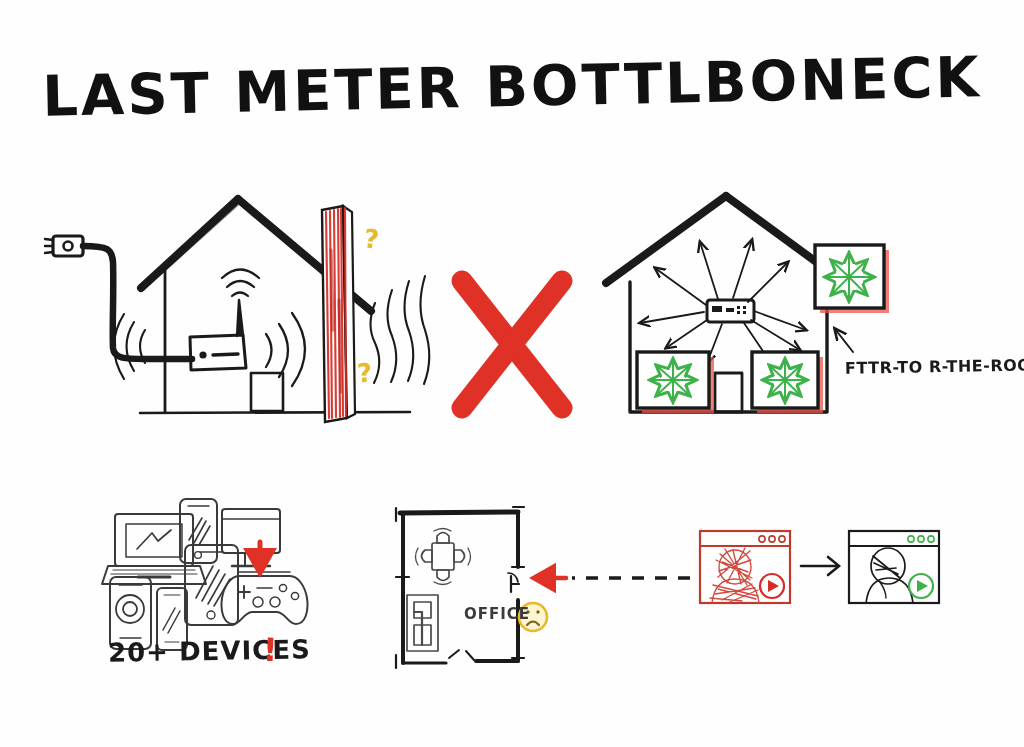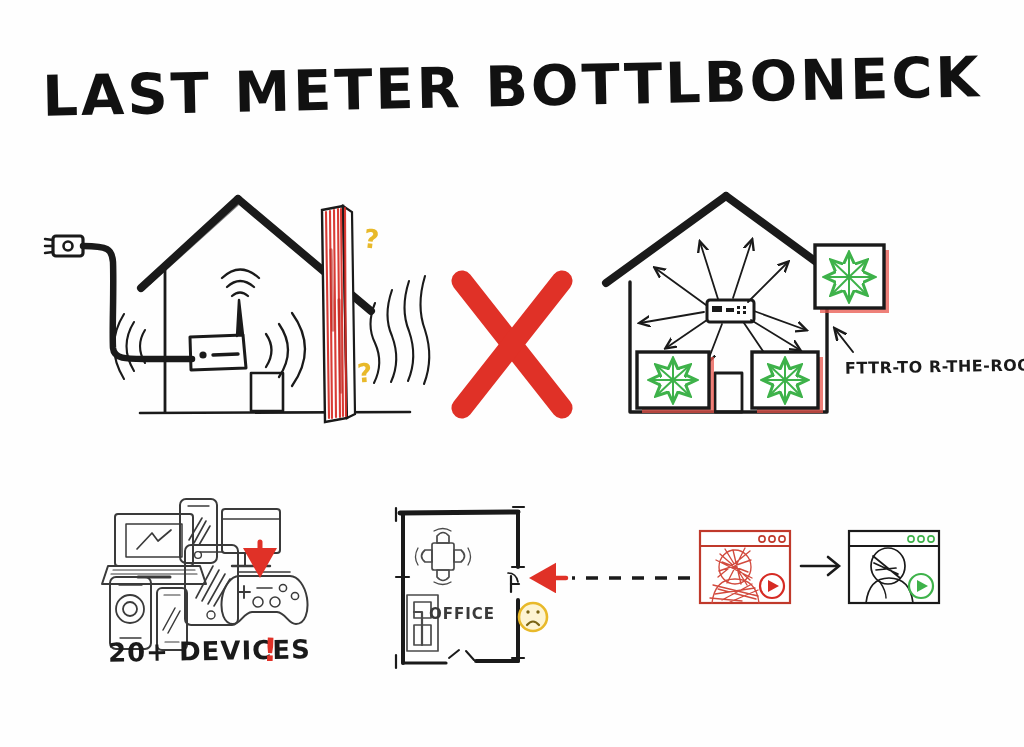--- a/index.html
+++ b/index.html
@@ -62,21 +62,21 @@
     position: absolute;
     left: 263px;
     top: 631px;
     font-size: 32px;
     font-weight: 700;
     color: #e03127;
     font-family: "DejaVu Sans", sans-serif;
     transform: rotate(2deg);
   }
   #office-label {
-    left: 429px;
+    left: 464px;
     top: 605px;
     font-size: 15px;
     letter-spacing: 1px;
     color: #3a3a3a;
   }
   .qmark {
     position: absolute;
     font-family: "DejaVu Sans", sans-serif;
     font-size: 26px;
     font-weight: 700;

